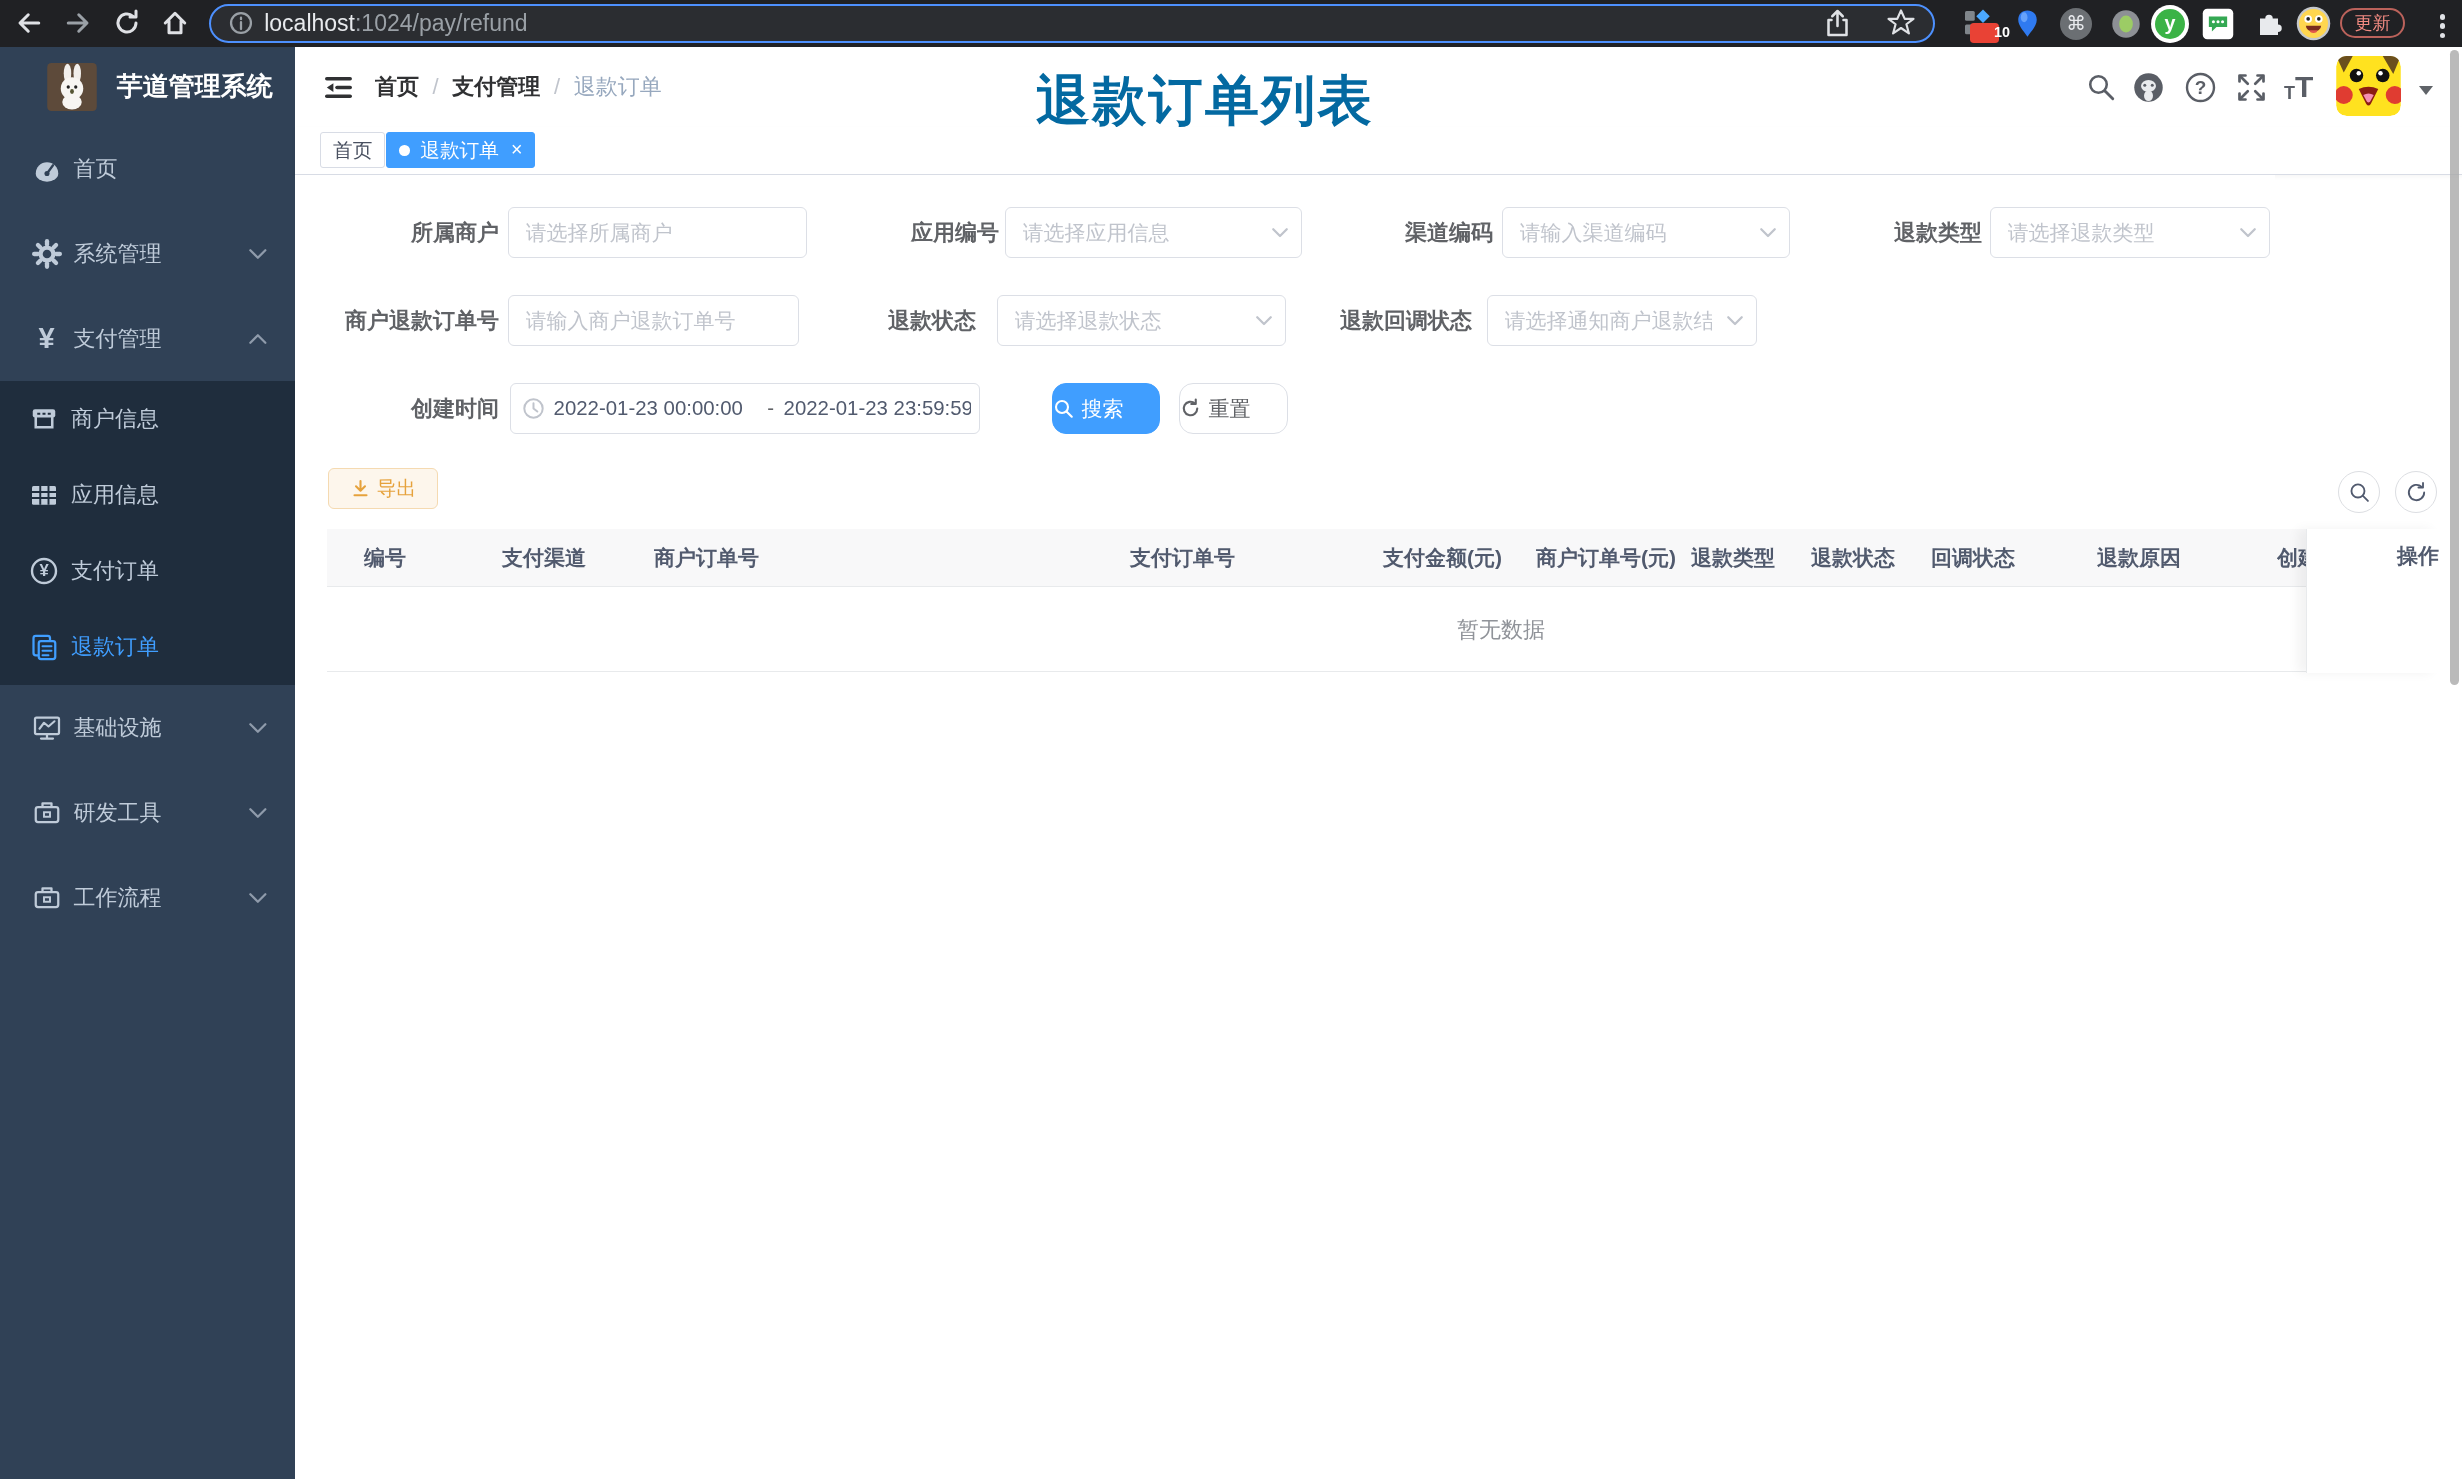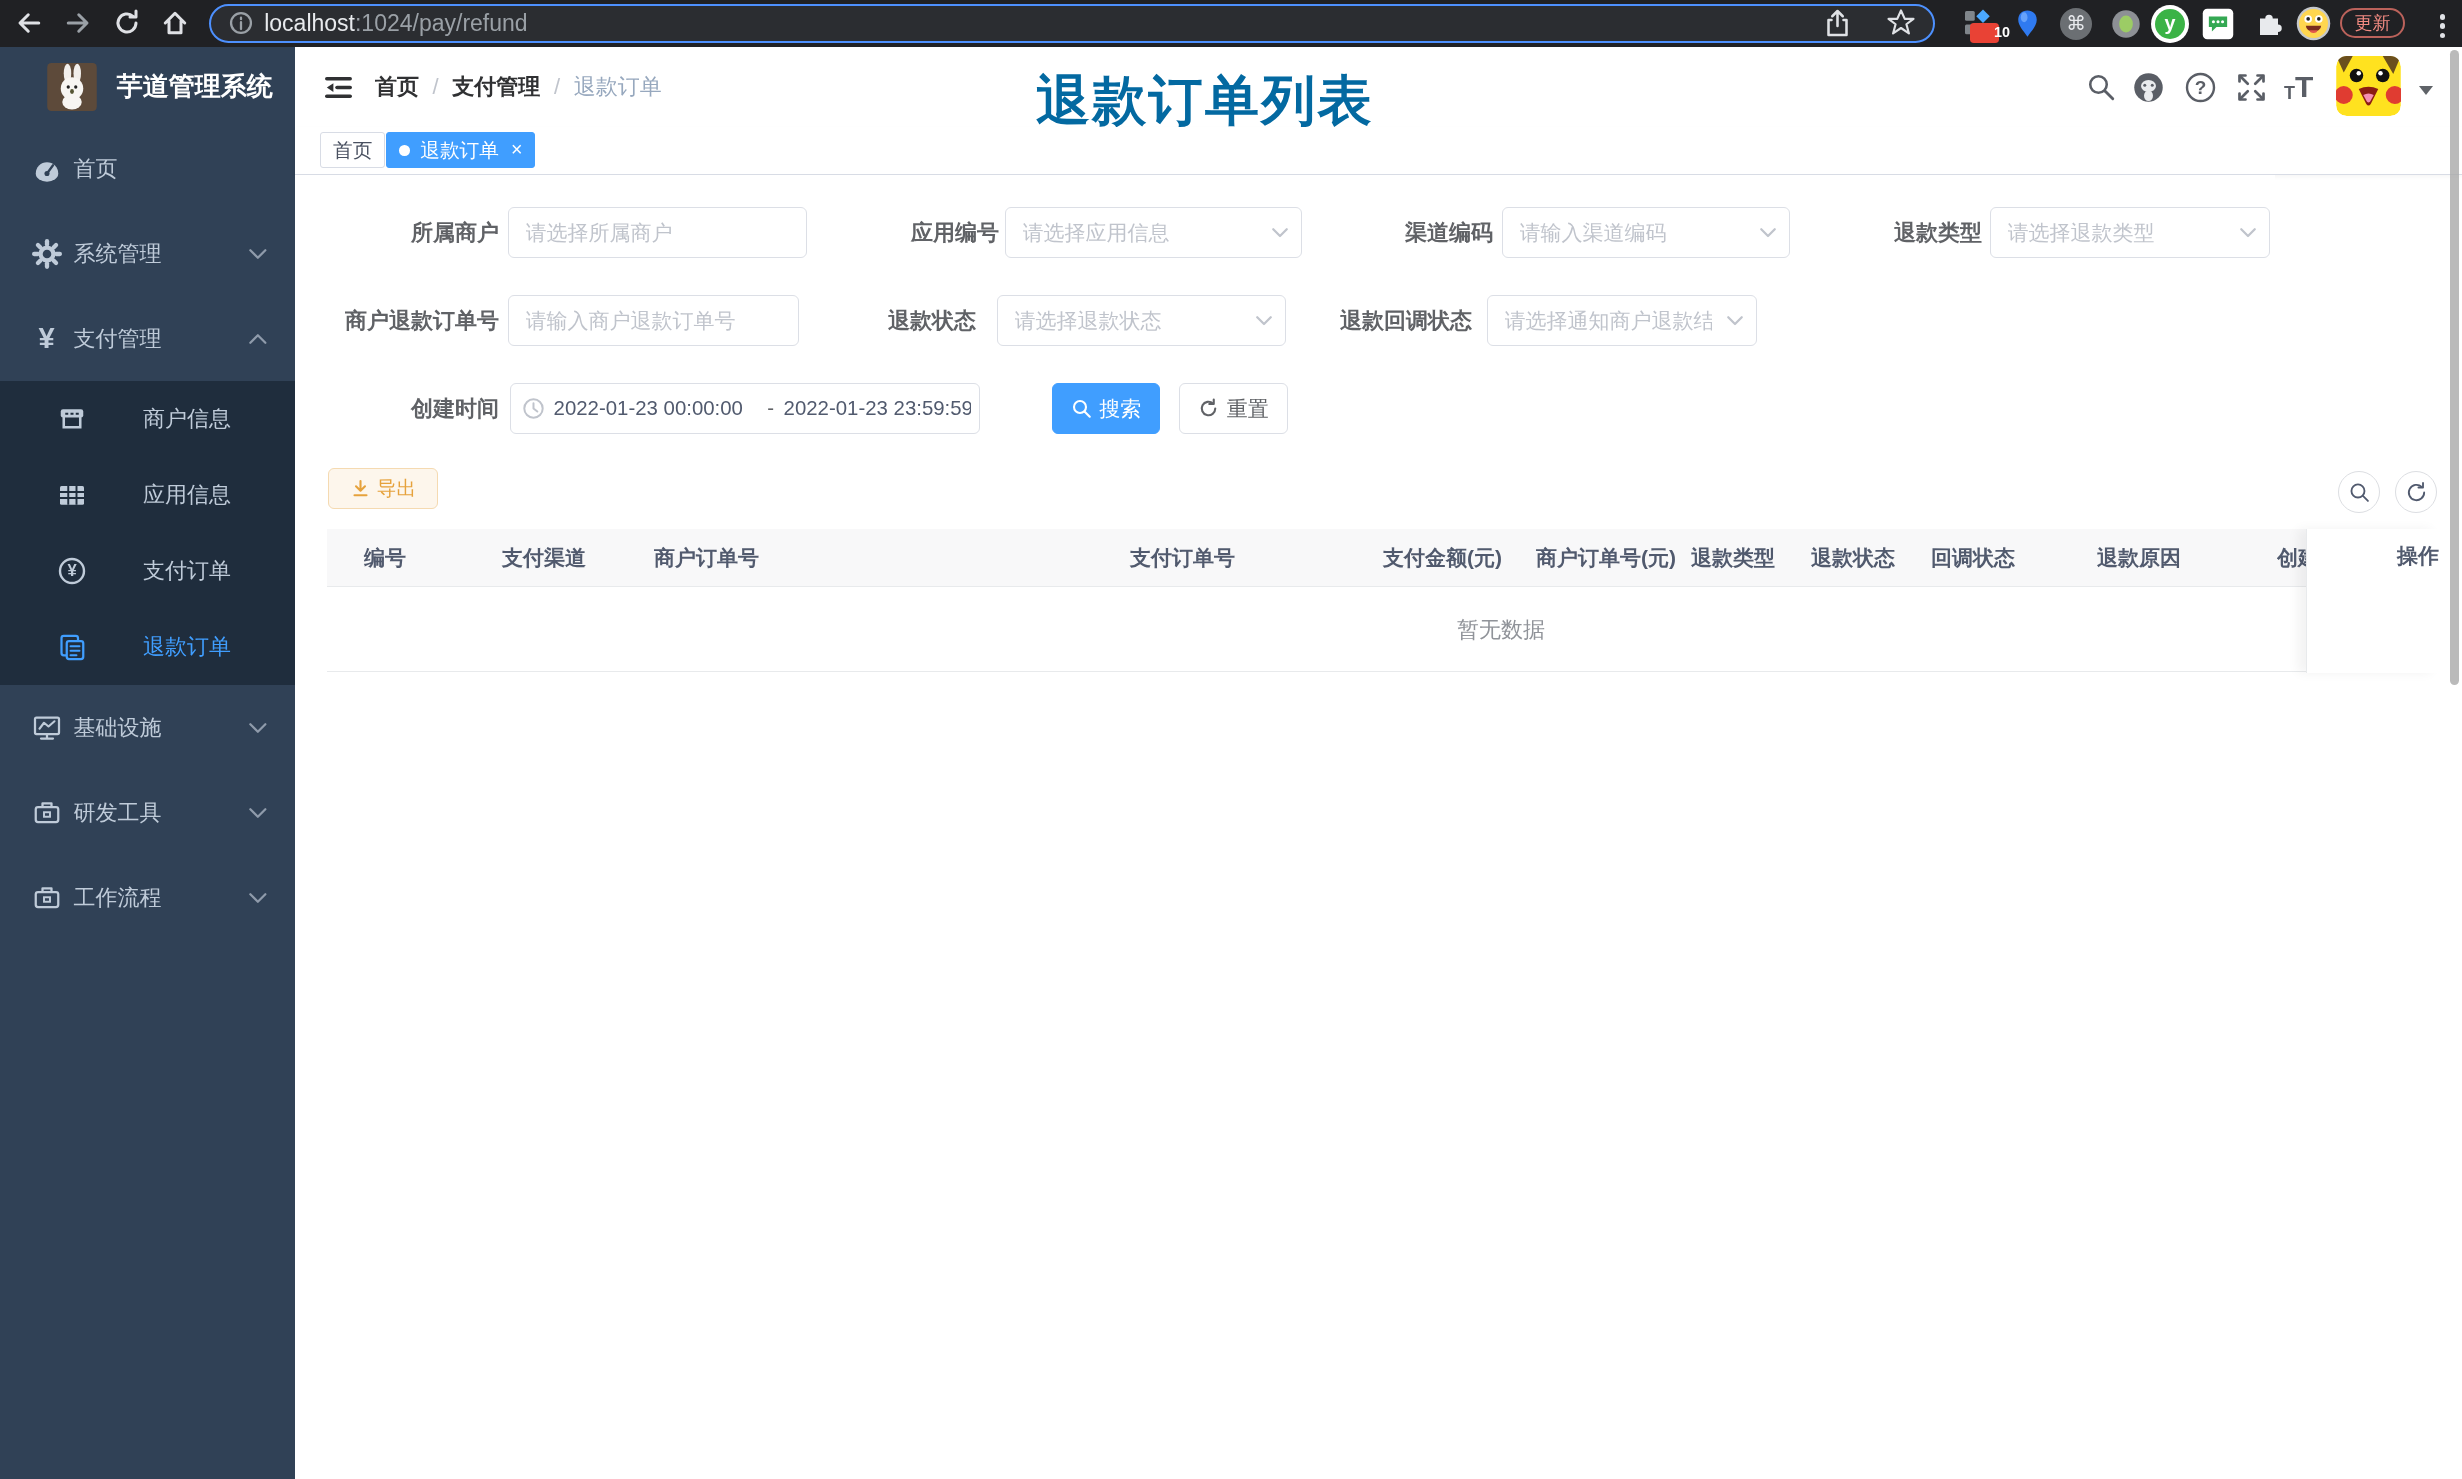--- a/index.html
+++ b/index.html
@@ -42,21 +42,21 @@
   
   #sidebar { position:absolute; left:0; top:0; width:295px; height:1433px; background:#304156; overflow:hidden; }
   #logo-row { height:79px; display:flex; align-items:center; padding-left:47px; }
   #logo-img { width:50px; height:48px; border-radius:4.5px; overflow:hidden; flex:none; }
   #logo-title { margin-left:19.7px; color:#fff; font-size:26px; font-weight:bold; white-space:nowrap; }
   .mi { position:relative; height:85px; display:flex; align-items:center; padding-left:30px; color:#bfcbd9; font-size:22px; cursor:pointer; }
   .mi .ico { width:33px; height:33px; flex:none; display:flex; align-items:center; justify-content:center; }
   .mi .lbl { margin-left:10.6px; white-space:nowrap; }
   .mi .chev { position:absolute; right:27px; top:50%; transform:translateY(-50%); }
   #submenu { background:#1f2d3d; }
-  .smi { position:relative; height:76px; display:flex; align-items:center; padding-left:57px; color:#bfcbd9; font-size:22px; cursor:pointer;gap:44px; }
+  .smi { position:relative; height:76px; display:flex; align-items:center; padding-left:29px; color:#bfcbd9; font-size:22px; cursor:pointer; }
   .smi .ico { width:30px; height:30px; flex:none; display:flex; align-items:center; justify-content:center; position:relative; }
   .smi .lbl { margin-left:12px; white-space:nowrap; }
   .smi.active { color:#409eff; }
   .yen-glyph { font-size:29px; font-weight:bold; color:#bfcbd9; }
   .coin-yen { position:absolute; left:0; top:0; width:30px; height:30px; text-align:center; line-height:30px; font-size:16.6px; font-weight:bold; color:#bfcbd9; }
 
   
   #main { position:absolute; left:295px; top:0; width:2168px; height:1433px; background:#fff; }
 
   #navbar { position:absolute; left:0; top:0; width:2168px; height:80px; background:#fff; }
@@ -106,21 +106,21 @@
   #lab-nstatus { left:1028px; width:149px; }
   #inp-nstatus { left:1192px; width:270px; }
   #lab-ctime { left:98px; width:106px; }
 
   #date-range { left:215px; width:470px; display:flex; align-items:center; padding:0 7.6px 0 10.6px; }
   .date-val { font-size:20.4px; color:#515a6e; white-space:nowrap; overflow:hidden; }
   #date-start { width:204px; margin-left:9px; flex:none; }
   #date-sep { width:26px; text-align:center; color:#606266; font-size:20.4px; flex:none; }
   #date-end { flex:1; }
 
-  .btn { position:absolute; height:51px; border-radius:6px; font-size:21px; display:inline-flex; align-items:center; justify-content:center; cursor:pointer; white-space:nowrap; }
+  .btn { position:absolute; height:51px; border-radius:14px; font-size:21px; display:inline-flex; align-items:center; justify-content:flex-start; cursor:pointer; white-space:nowrap; }
   #btn-search { left:757px; top:208px; width:108px; background:#409eff; color:#fff; border:1.5px solid #409eff; }
   #btn-reset { left:884px; top:208px; width:109px; background:#fff; color:#606266; border:1.5px solid #dcdfe6; }
   .btn .bico { margin-right:7.6px; display:flex; }
 
   
   #btn-export { position:absolute; left:33px; top:293px; width:110px; height:41px; background:#fdf6ec; border:1.5px solid #f5dab1; border-radius:6px; color:#e6a23c; font-size:19.7px; display:inline-flex; align-items:center; justify-content:center; cursor:pointer; }
   #btn-export .bico { margin-right:6px; display:flex; }
   .circle-btn { position:absolute; top:296px; width:42px; height:42px; border:1.5px solid #dcdee2; border-radius:50%; background:#fff; display:flex; align-items:center; justify-content:center; cursor:pointer; }
   #cb-search { left:2043px; }
   #cb-refresh { left:2100px; }

